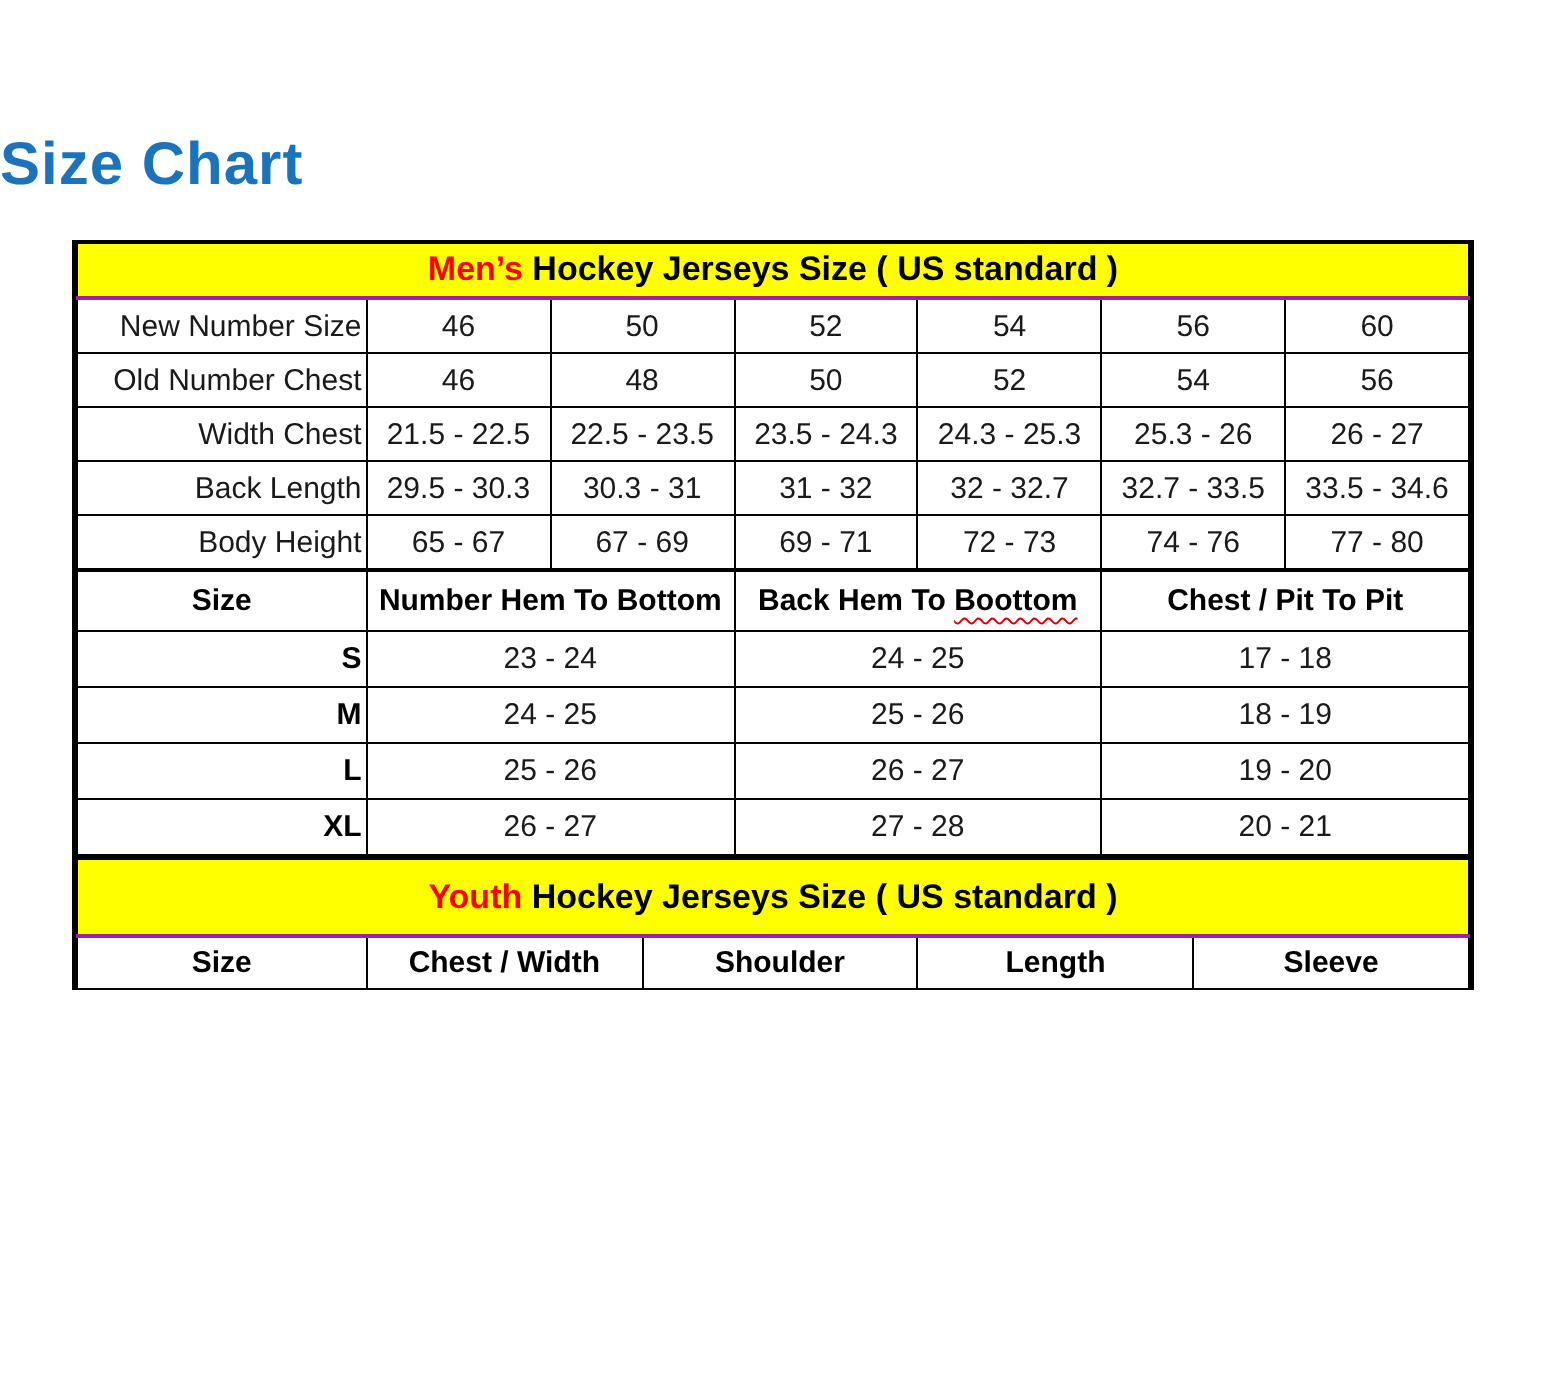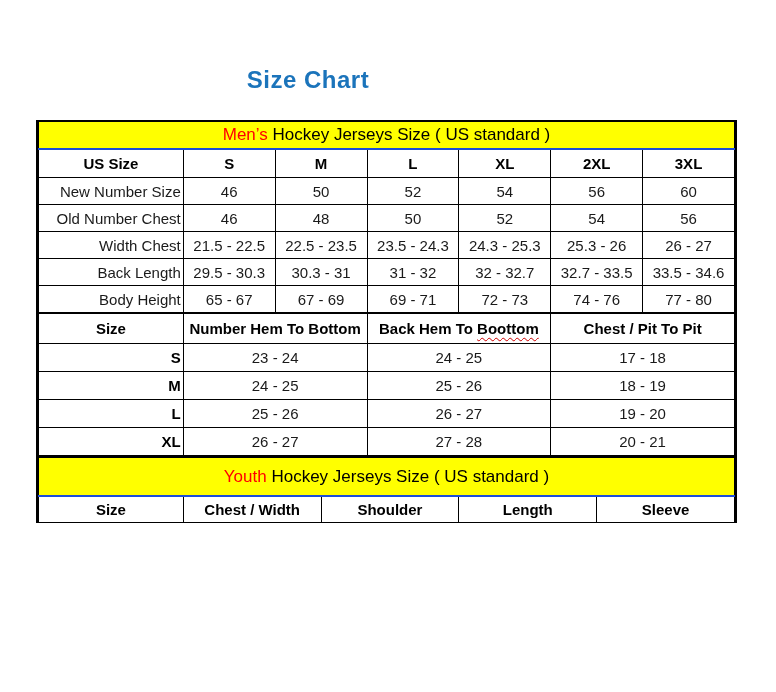--- a/index.html
+++ b/index.html
@@ -1,36 +1,36 @@
 <!DOCTYPE html>
 <html><head>
 <meta charset="utf-8">
 <style>
   html,body{margin:0;padding:0;}
   body{
     width:776px;height:692px;background:#ffffff;position:relative;
     font-family:"Liberation Sans",sans-serif;color:#1a1a1a;overflow:hidden;
   }
   .page-title{
-    position:absolute;left:0;top:66px;width:616px;text-align:center;
-    font-size:24px;font-weight:700;color:#1b74bb;letter-spacing:.5px;
+    position:absolute;left:0;top:66px;width:616px;
+    font-size:30px;font-weight:700;color:#1b74bb;letter-spacing:.5px;
   }
   .chart-wrap{
     position:absolute;left:36px;top:120px;width:697px;
     border:2px solid #000;border-bottom:none;background:#fff;
   }
   table{border-collapse:collapse;width:100%;table-layout:fixed;}
   td,th{
     border:1px solid #000;text-align:center;vertical-align:middle;
     padding:0 2px;font-size:15px;color:#1a1a1a;white-space:nowrap;overflow:hidden;
   }
   th{font-weight:700;color:#000;height:27px;}
   .band{
-    background:#ffff00;border-top:2px solid #000;border-bottom:2px solid #1d4ed8;
-    height:37px;font-size:17px;font-weight:400;color:#000;
+    background:#ffff00;border-top:2px solid #000;border-bottom:2px solid #a21caf;
+    height:37px;font-size:17px;font-weight:700;color:#000;
   }
   table.first .band{border-top:none;}
   .hl{color:#ff0000;}
   .rlabel{font-weight:700;color:#000;text-align:right;}
   .men .rlabel{font-weight:400;color:#1a1a1a;}
   .men td{height:26px;}
   .women th{height:29px;}
   .women td{height:27px;}
   .youth th{height:25px;}
   .youth tr.r0 td{height:28px;}
@@ -54,29 +54,20 @@
         <col style="width:13.2%">
         <col style="width:13.2%">
       <col style="width:13.2%">
         <col style="width:13.2%">
         <col style="width:13.2%">
         <col style="width:13.2%">
     </colgroup>
     <tbody>
         <tr>
       <td class="band" colspan="7"><span class="hl">Men’s</span><span> Hockey Jerseys Size ( US standard )</span></td>
-    </tr>
-    <tr>
-      <th>US Size</th>
-      <th>S</th>
-      <th>M</th>
-      <th>L</th>
-      <th>XL</th>
-      <th>2XL</th>
-      <th>3XL</th>
     </tr>
     <tr>
       <td class="rlabel">New Number Size</td>
       <td>46</td>
       <td>50</td>
       <td>52</td>
       <td>54</td>
       <td>56</td>
       <td>60</td>
     </tr>

